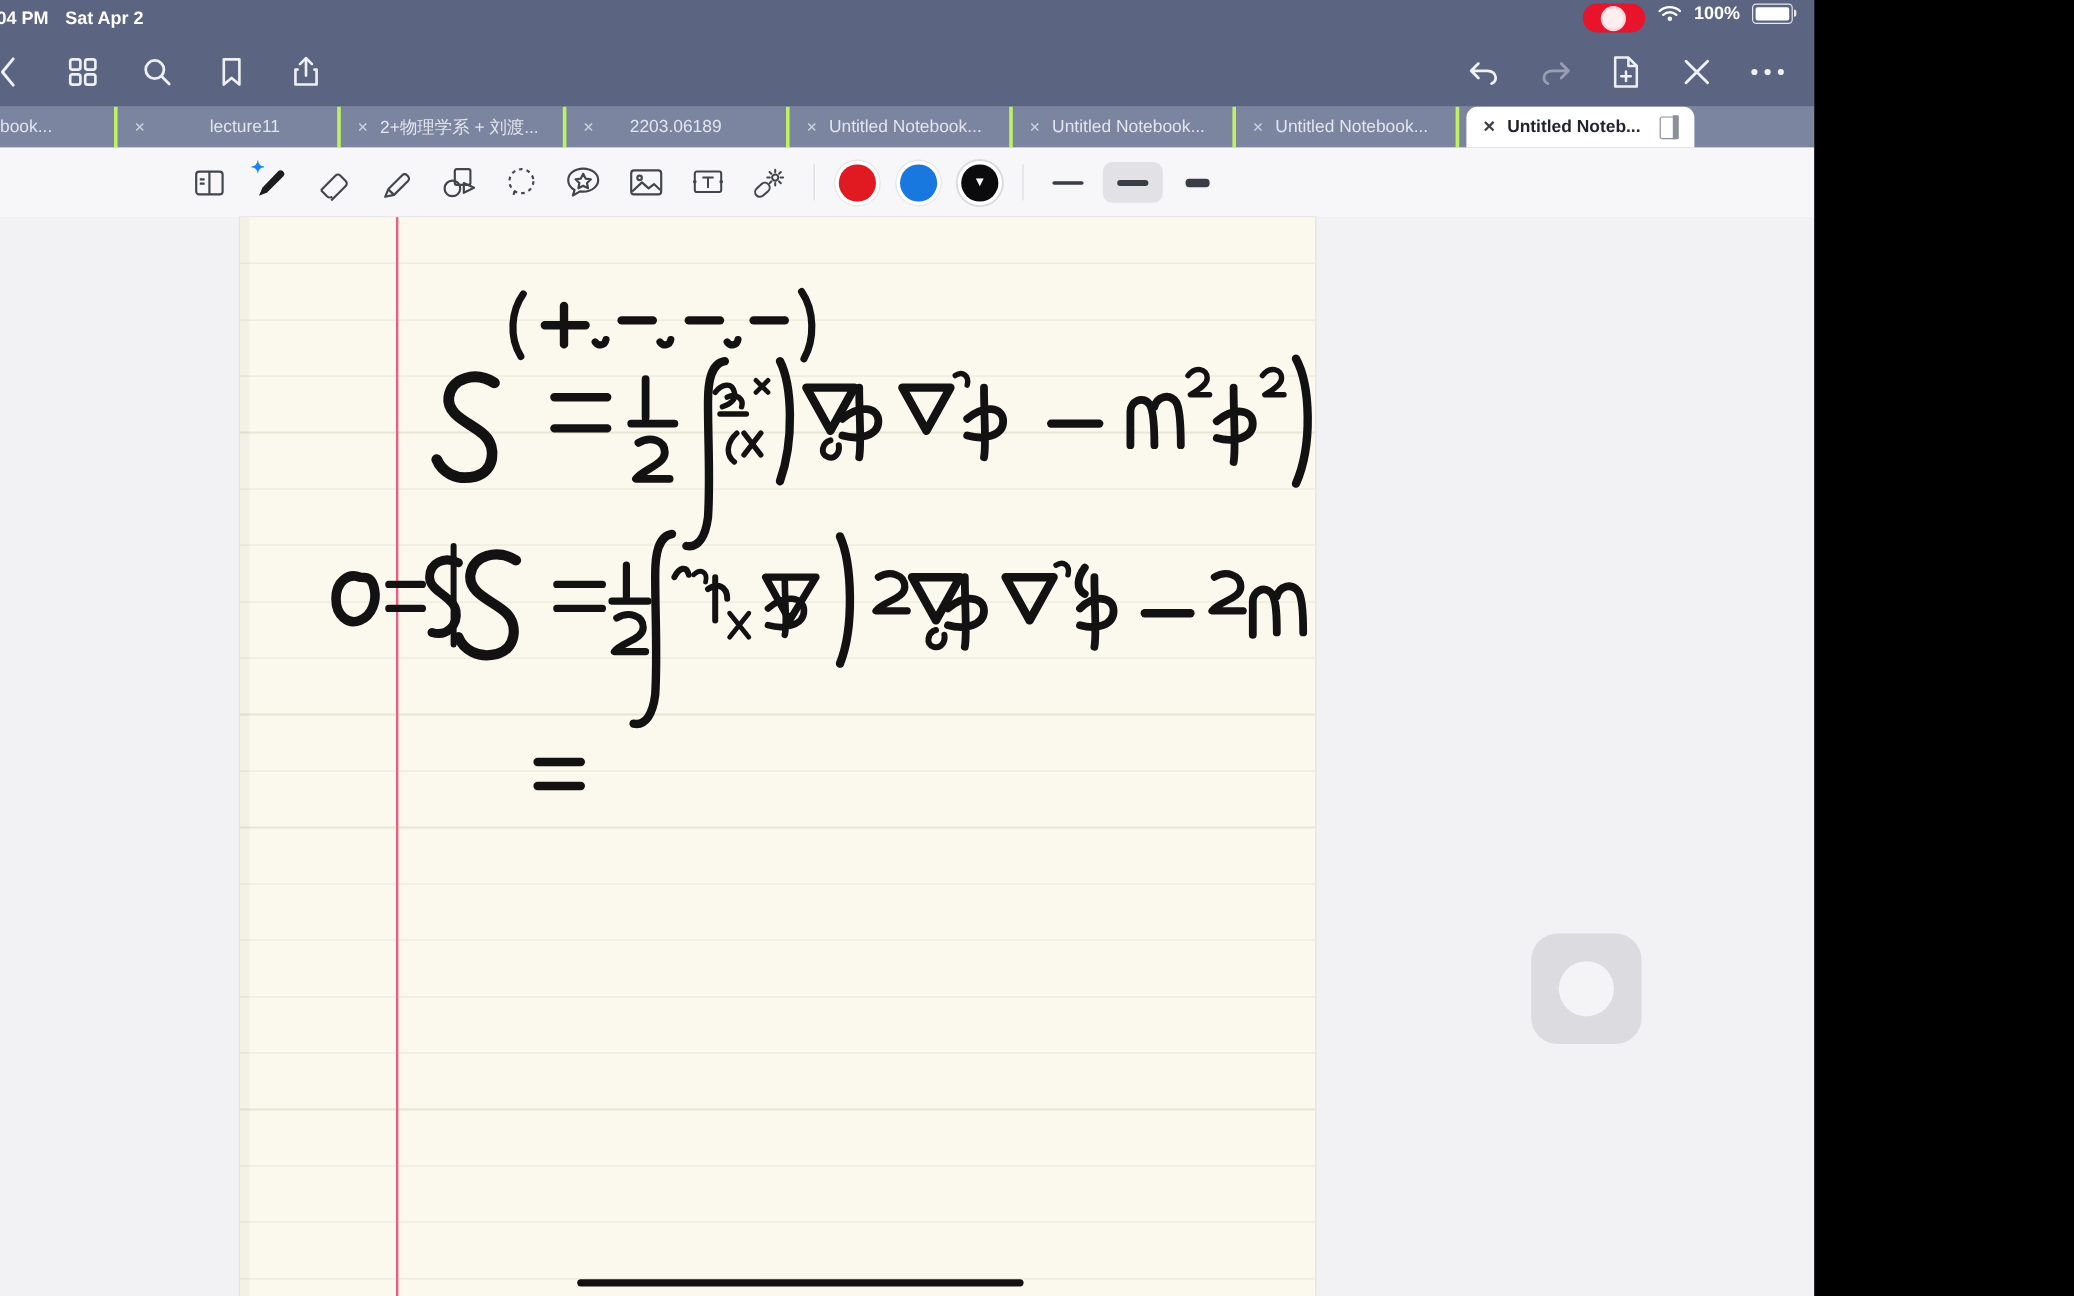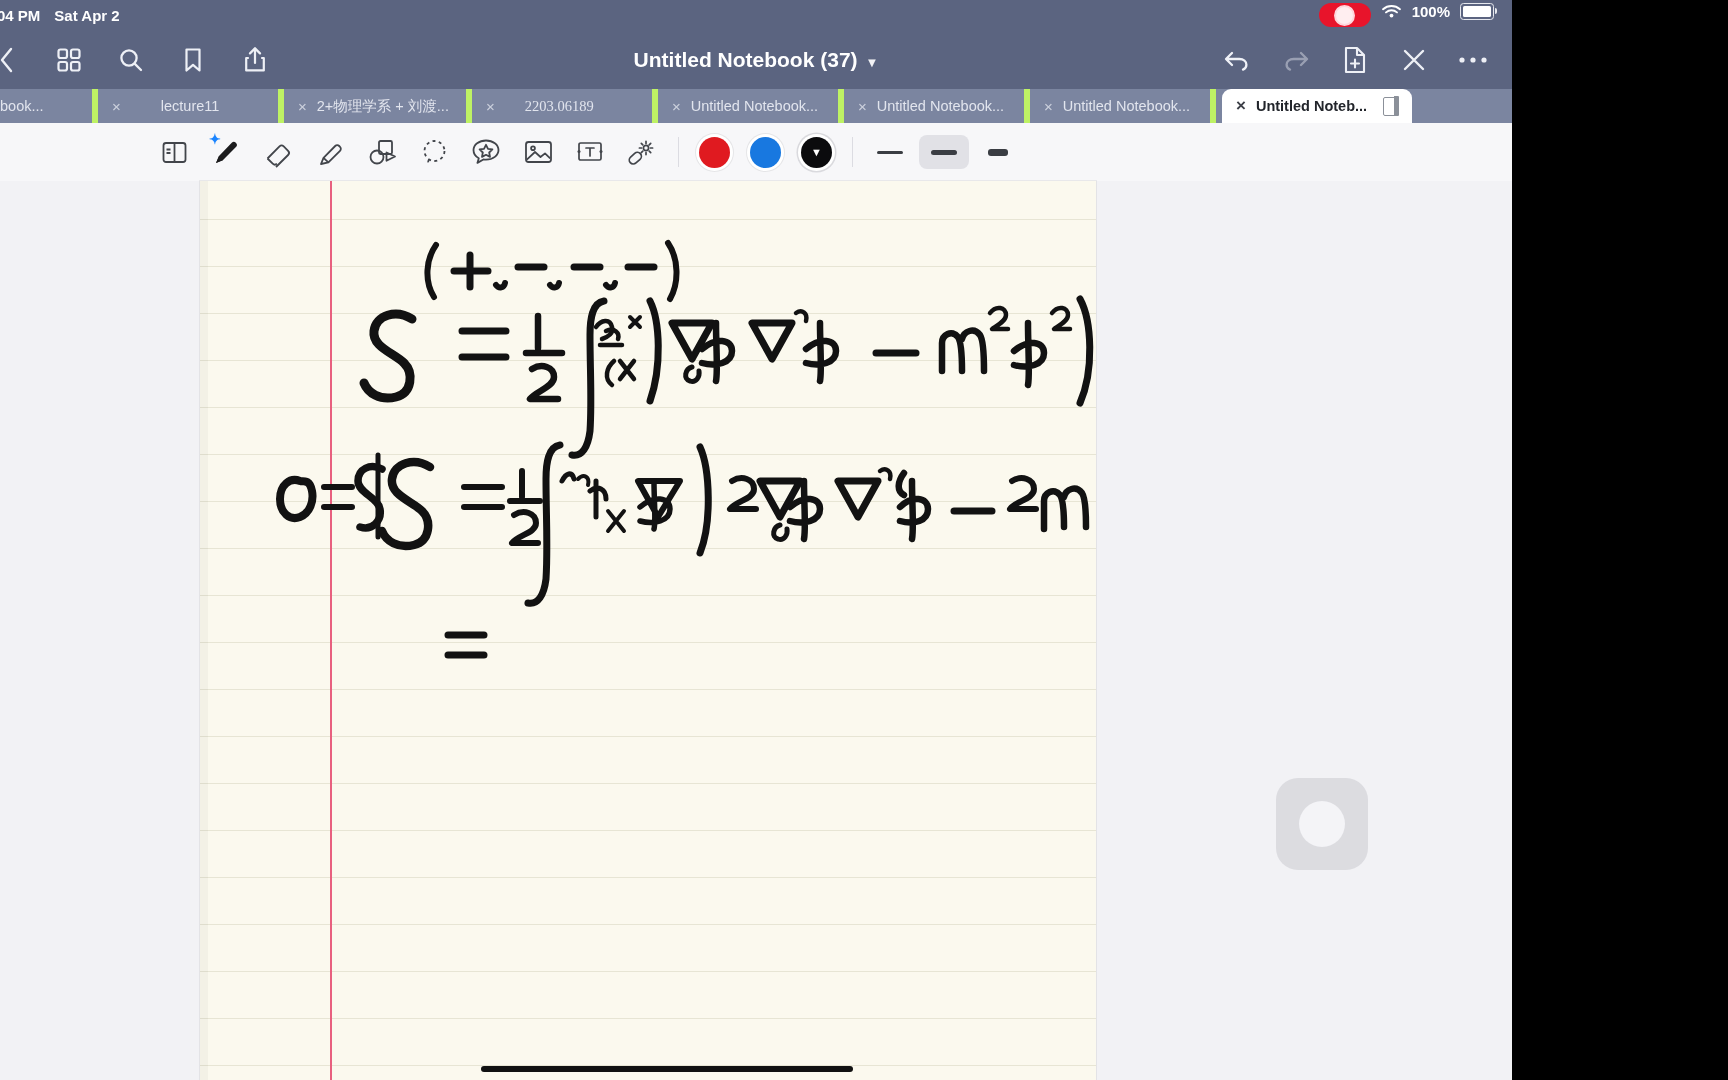--- a/index.html
+++ b/index.html
@@ -23,21 +23,21 @@
   .nav-left{display:flex;align-items:center;gap:28px;margin-left:-10px;}
   .nav-ic{width:34px;height:34px;display:flex;align-items:center;justify-content:center;color:#eef0f6;}
   .nav-title{position:absolute;left:0;right:0;text-align:center;color:#fff;font-size:21px;font-weight:700;pointer-events:none;}
   .nav-title span.chev{font-size:13px;font-weight:400;margin-left:8px;opacity:.92;}
   .nav-right{margin-left:auto;display:flex;align-items:center;gap:25px;padding-right:22px;}
   .dim{opacity:.42;}
 
   
   .tabstrip{position:absolute;left:0;top:89px;width:1512px;height:34px;background:#7b85a0;display:flex;align-items:flex-end;}
   .tab{height:34px;display:flex;align-items:center;gap:10px;padding:0 14px;color:#e2e5ee;font-size:14.5px;
-    border-right:6px solid #bef264;box-sizing:border-box;white-space:nowrap;overflow:hidden;}
+    border-right:3px solid #bef264;box-sizing:border-box;white-space:nowrap;overflow:hidden;}
   .tab .x{font-size:15px;opacity:.8;}
   .tab.first{padding-left:0;}
   .tab.active{background:#fff;color:#22252b;font-weight:600;border-radius:9px 9px 0 0;border-right:none;
     margin-left:6px;height:34px;}
   .tab.active .x{opacity:1;color:#3c3f47;font-size:17px;}
   .tab-pagesicon{width:15px;height:17px;border:1.6px solid #8b9099;border-radius:2px;position:relative;margin-left:6px;}
   .tab-pagesicon::after{content:"";position:absolute;right:-1.6px;top:-1.6px;bottom:-1.6px;width:5px;background:#8b9099;border-radius:0 1px 1px 0;}
 
   
   .toolbar{position:absolute;left:0;top:123px;width:1512px;height:58px;background:#f7f7f9;
@@ -131,23 +131,20 @@
         <svg width="24" height="27" viewBox="0 0 24 27">
             <g fill="none" stroke="#eef0f6" stroke-width="2.2" stroke-linecap="round" stroke-linejoin="round">
           <path d="M12 17V2.6"></path>
               <path d="M7 7.4 12 2.4l5 5"></path>
               <path d="M5 12H3.2v12.4h17.6V12H19"></path>
             </g>
           </svg>
       </div>
     </div>
 
-    <div class="nav-title">
-      <span>Untitled Notebook (37)</span><span class="chev">▼</span>
-    </div>
 
     <div class="nav-right">
       <div class="nav-ic">
         <svg width="30" height="26" viewBox="0 0 30 26">
             <path d="M10 6 4 12l6 6M4.4 12h13c4.1 0 7 2.4 7 5.8 0 2.4-1.3 4-3.4 4.8" fill="none" stroke="#f0f2f8" stroke-width="2.3" stroke-linecap="round" stroke-linejoin="round"></path>
           </svg>
       </div>
       <div class="nav-ic dim">
         <svg width="30" height="26" viewBox="0 0 30 26">
             <path d="M20 6l6 6-6 6M25.6 12h-13c-4.1 0-7 2.4-7 5.8 0 2.4 1.3 4 3.4 4.8" fill="none" stroke="#f0f2f8" stroke-width="2.3" stroke-linecap="round" stroke-linejoin="round"></path>
@@ -178,29 +175,29 @@
       </div>
     </div>
   </div>
 
   <div class="tabstrip">
     <div class="tab first" style="width:98px;">
       <span>book...</span>
     </div>
     <div class="tab" style="width:186px;justify-content:flex-start;">
       <span class="x">×</span>
-      <span style="margin-left:30px;">lecture11</span>
+      <span style="margin-left:44px;">lecture11</span>
     </div>
     <div class="tab" style="width:188px;">
       <span class="x">×</span>
       <span>2+物理学系 + 刘渡...</span>
     </div>
     <div class="tab" style="width:186px;">
       <span class="x">×</span>
-      <span style="margin-left:20px;font-family:Liberation Serif, serif;">2203.06189</span>
+      <span style="margin-left:20px;">2203.06189</span>
     </div>
     <div class="tab" style="width:186px;">
       <span class="x">×</span>
       <span>Untitled Notebook...</span>
     </div>
     <div class="tab" style="width:186px;">
       <span class="x">×</span>
       <span>Untitled Notebook...</span>
     </div>
     <div class="tab" style="width:186px;">

